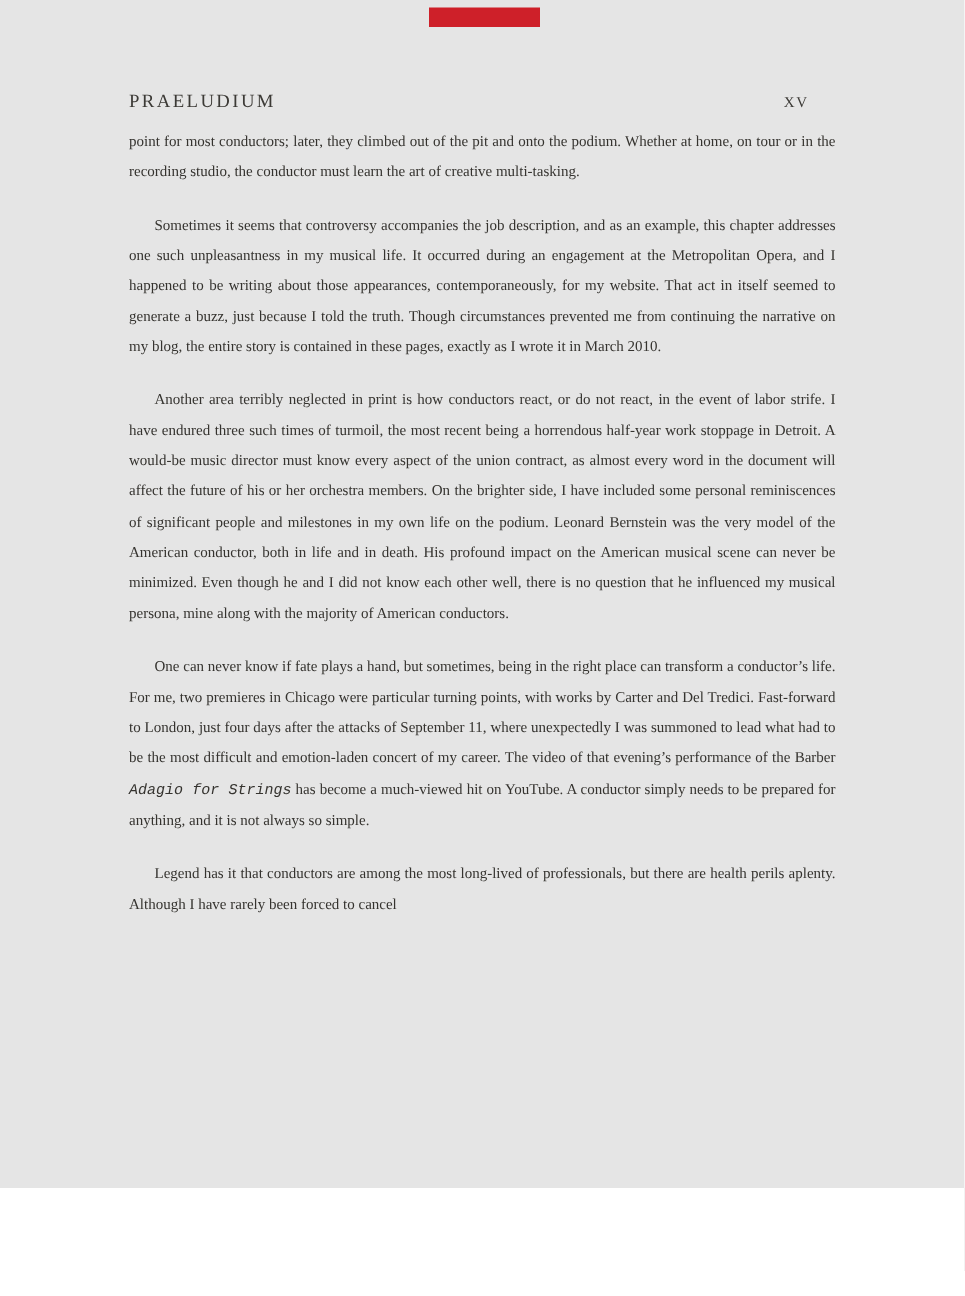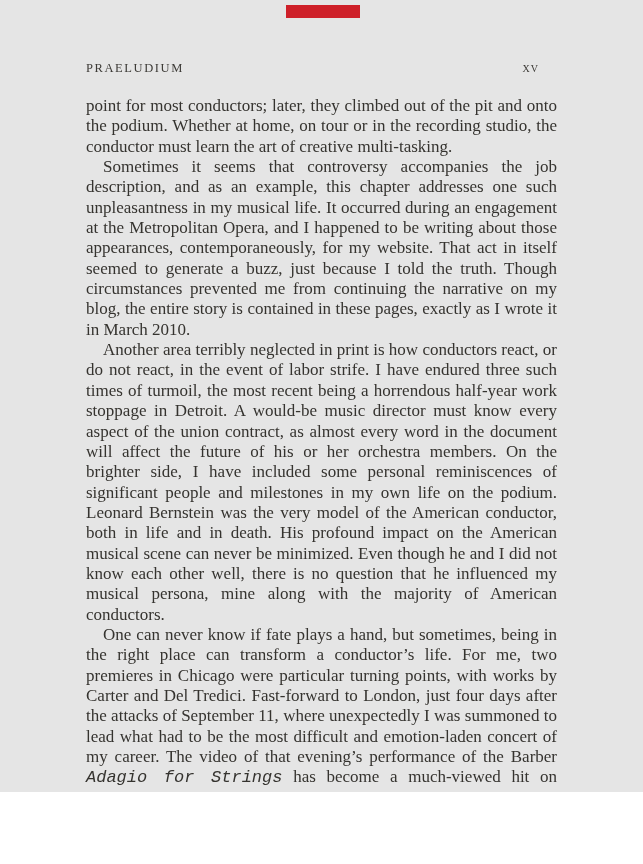--- a/index.html
+++ b/index.html
@@ -37,44 +37,45 @@
   .running-header .folio {
     font-variant: small-caps;
     font-size: 14px;
     letter-spacing: 1px;
     padding-right: 18px;
     font-family: Liberation Serif, serif;
   }
   .page-body {
     position: absolute;
     left: 86px;
-    top: 96px;
+    top: 85px;
     width: 471px;
-    font-size: 17px;
+    font-size: 10px;
     line-height: 20.35px;
     text-align: justify;
   }
   .page-body p { margin: 0; }
-  .page-body p.indent { text-indent: 17px; }
+  .page-body p.indent { text-indent: 17px; margin-top: 15px; }
   .page-body .italic { font-style: italic; font-family: Liberation Mono, monospace; }
 </style>
 </head>
 <body>
 
 <div class="page">
 
   <div class="redaction-bar top" style="background: rgb(206, 32, 41);"></div>
 
   <header class="running-header">
     <span class="title">PRAELUDIUM</span>
     <span class="folio">xv</span>
   </header>
 
   <main class="page-body">
       <p><span>point for most conductors; later, they climbed out of the pit and onto the podium. Whether at home, on tour or in the recording studio, the conductor must learn the art of creative multi-tasking.</span></p>
       <p class="indent"><span>Sometimes it seems that controversy accompanies the job description, and as an example, this chapter addresses one such unpleasantness in my musical life. It occurred during an engagement at the Metropolitan Opera, and I happened to be writing about those appearances, contemporaneously, for my website. That act in itself seemed to generate a buzz, just because I told the truth. Though circumstances prevented me from continuing the narrative on my blog, the entire story is contained in these pages, exactly as I wrote it in March 2010.</span></p>
       <p class="indent"><span>Another area terribly neglected in print is how conductors react, or do not react, in the event of labor strife. I have endured three such times of turmoil, the most recent being a horrendous half-year work stoppage in Detroit. A would-be music director must know every aspect of the union contract, as almost every word in the document will affect the future of his or her orchestra members. On the brighter side, I have included some personal reminiscences of significant people and milestones in my own life on the podium. Leonard Bernstein was the very model of the American conductor, both in life and in death. His profound impact on the American musical scene can never be minimized. Even though he and I did not know each other well, there is no question that he influenced my musical persona, mine along with the majority of American conductors.</span></p>
       <p class="indent"><span>One can never know if fate plays a hand, but sometimes, being in the right place can transform a conductor’s life. For me, two premieres in Chicago were particular turning points, with works by Carter and Del Tredici. Fast-forward to London, just four days after the attacks of September 11, where unexpectedly I was summoned to lead what had to be the most difficult and emotion-laden concert of my career. The video of that evening’s performance of the Barber </span><span class="italic">Adagio for Strings</span><span> has become a much-viewed hit on YouTube. A conductor simply needs to be prepared for anything, and it is not always so simple.</span></p>
+      <p class="indent"><span>Legend has it that conductors are among the most long-lived of professionals, but there are health perils aplenty. Although I have rarely been forced to cancel</span></p>
     </main>
 
   <div class="redaction-bar bottom" style="background: rgb(206, 32, 41);"></div>
 
 </div>
 
 </body></html>

